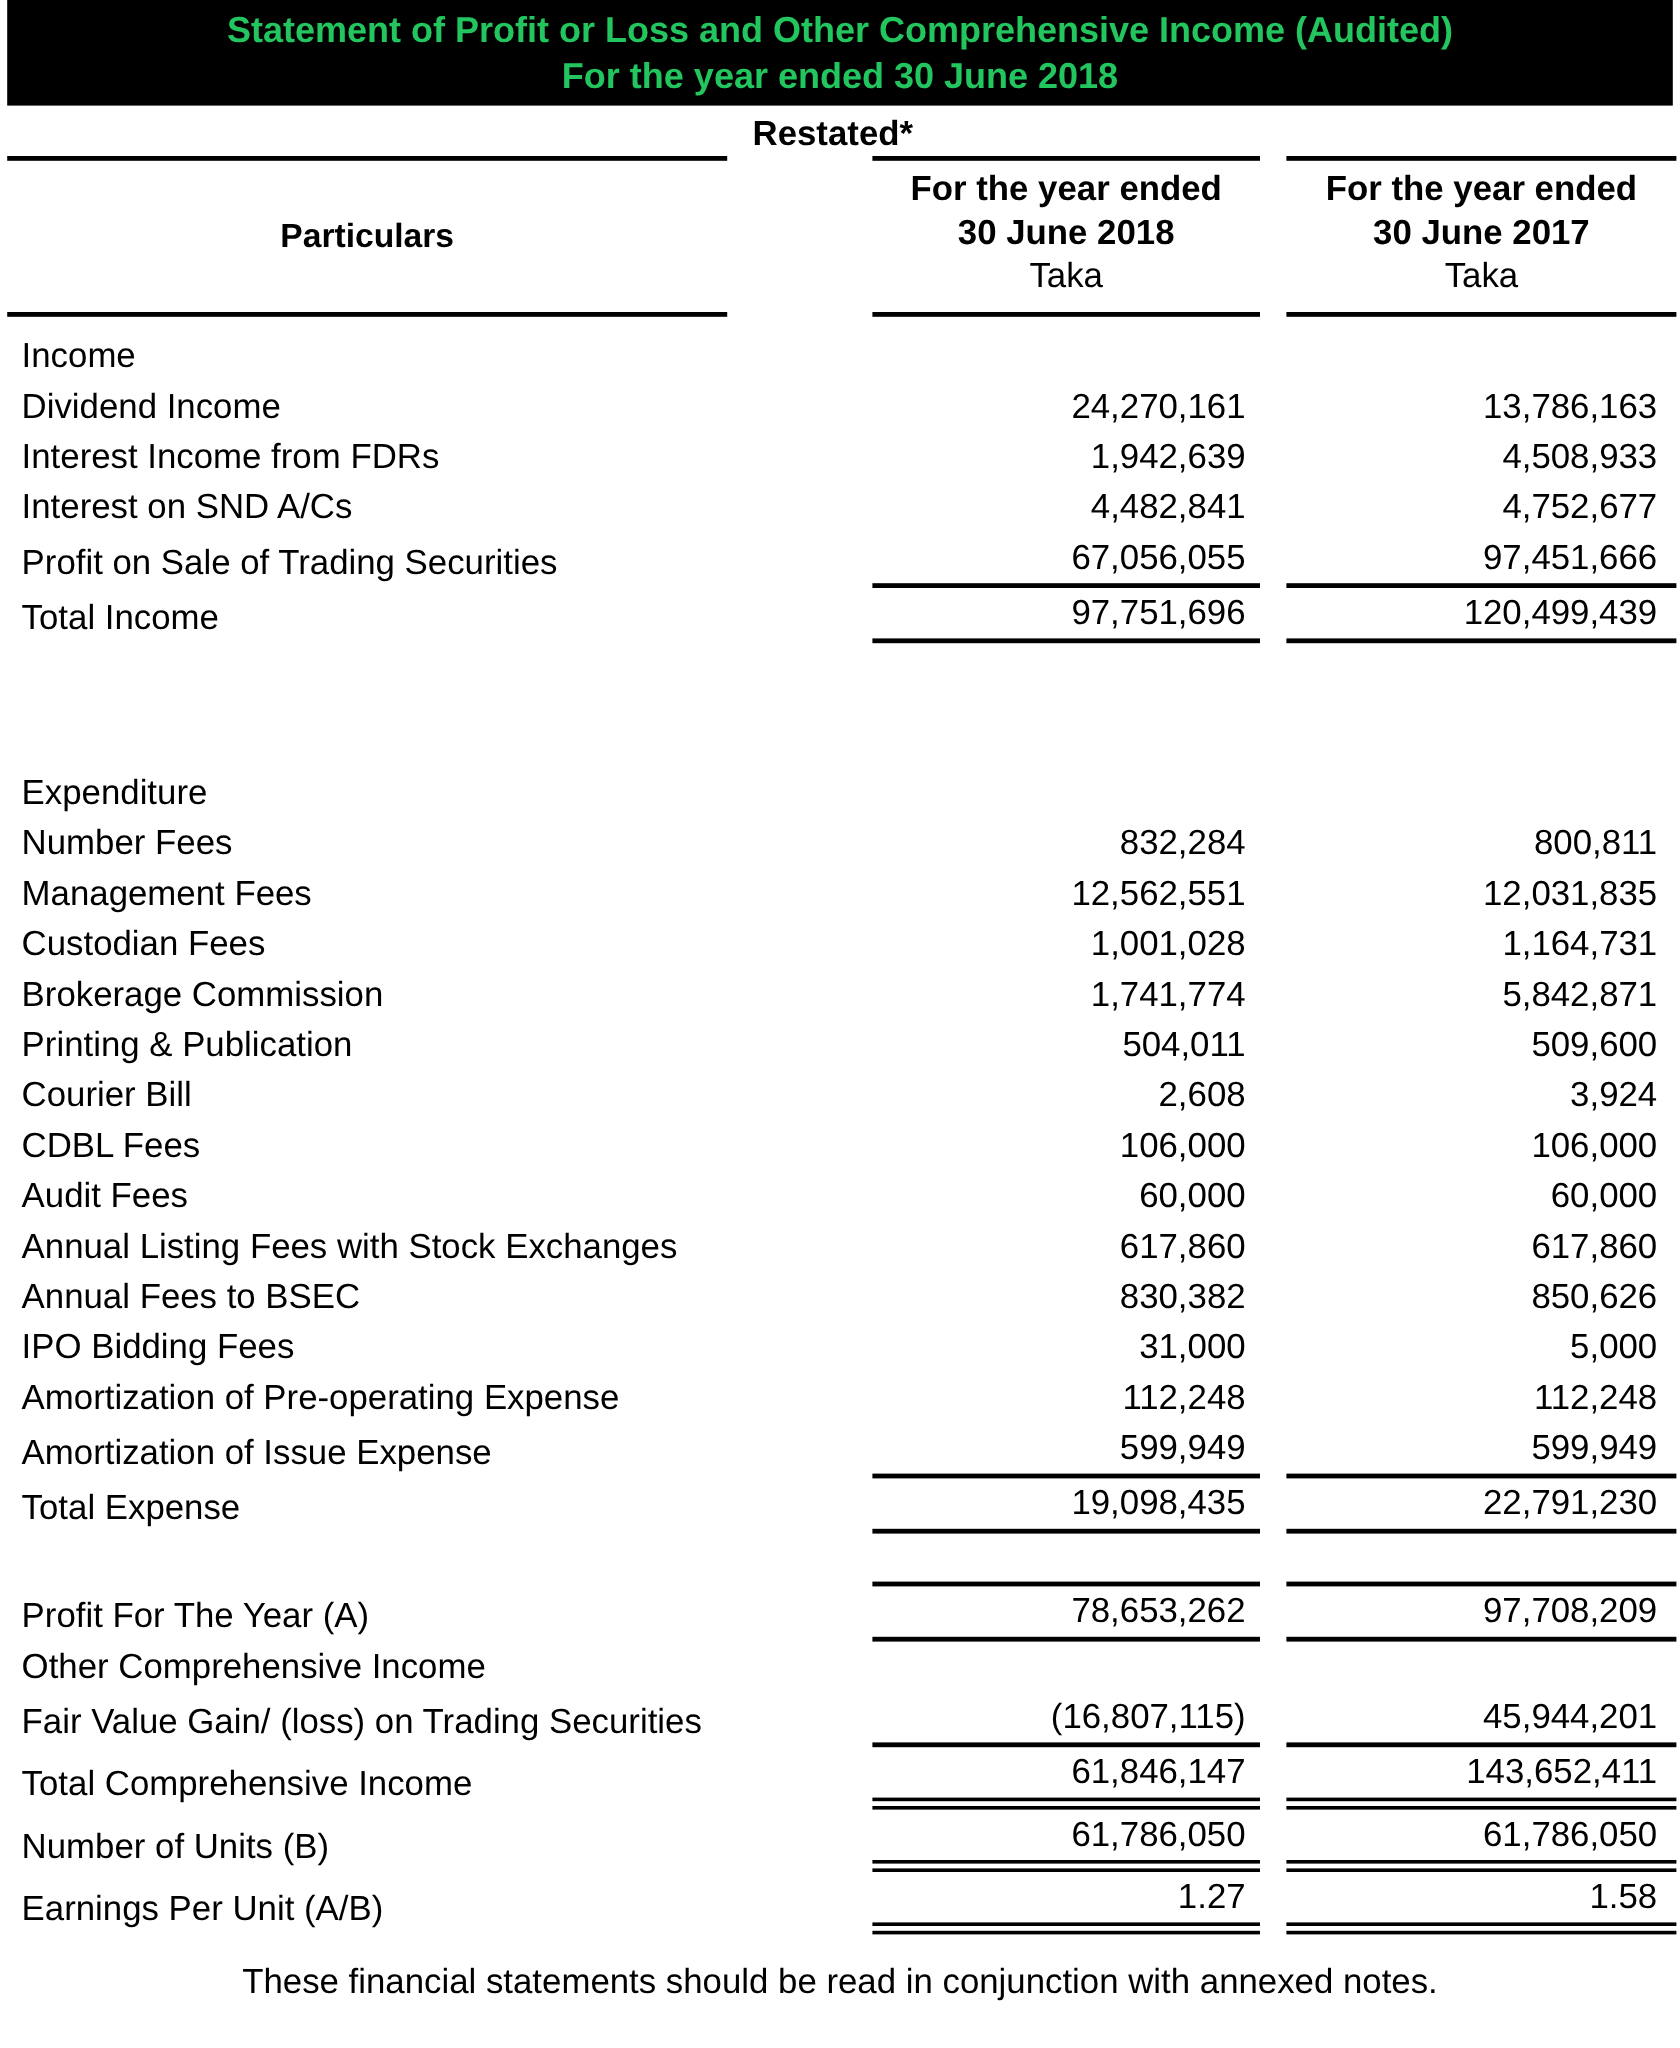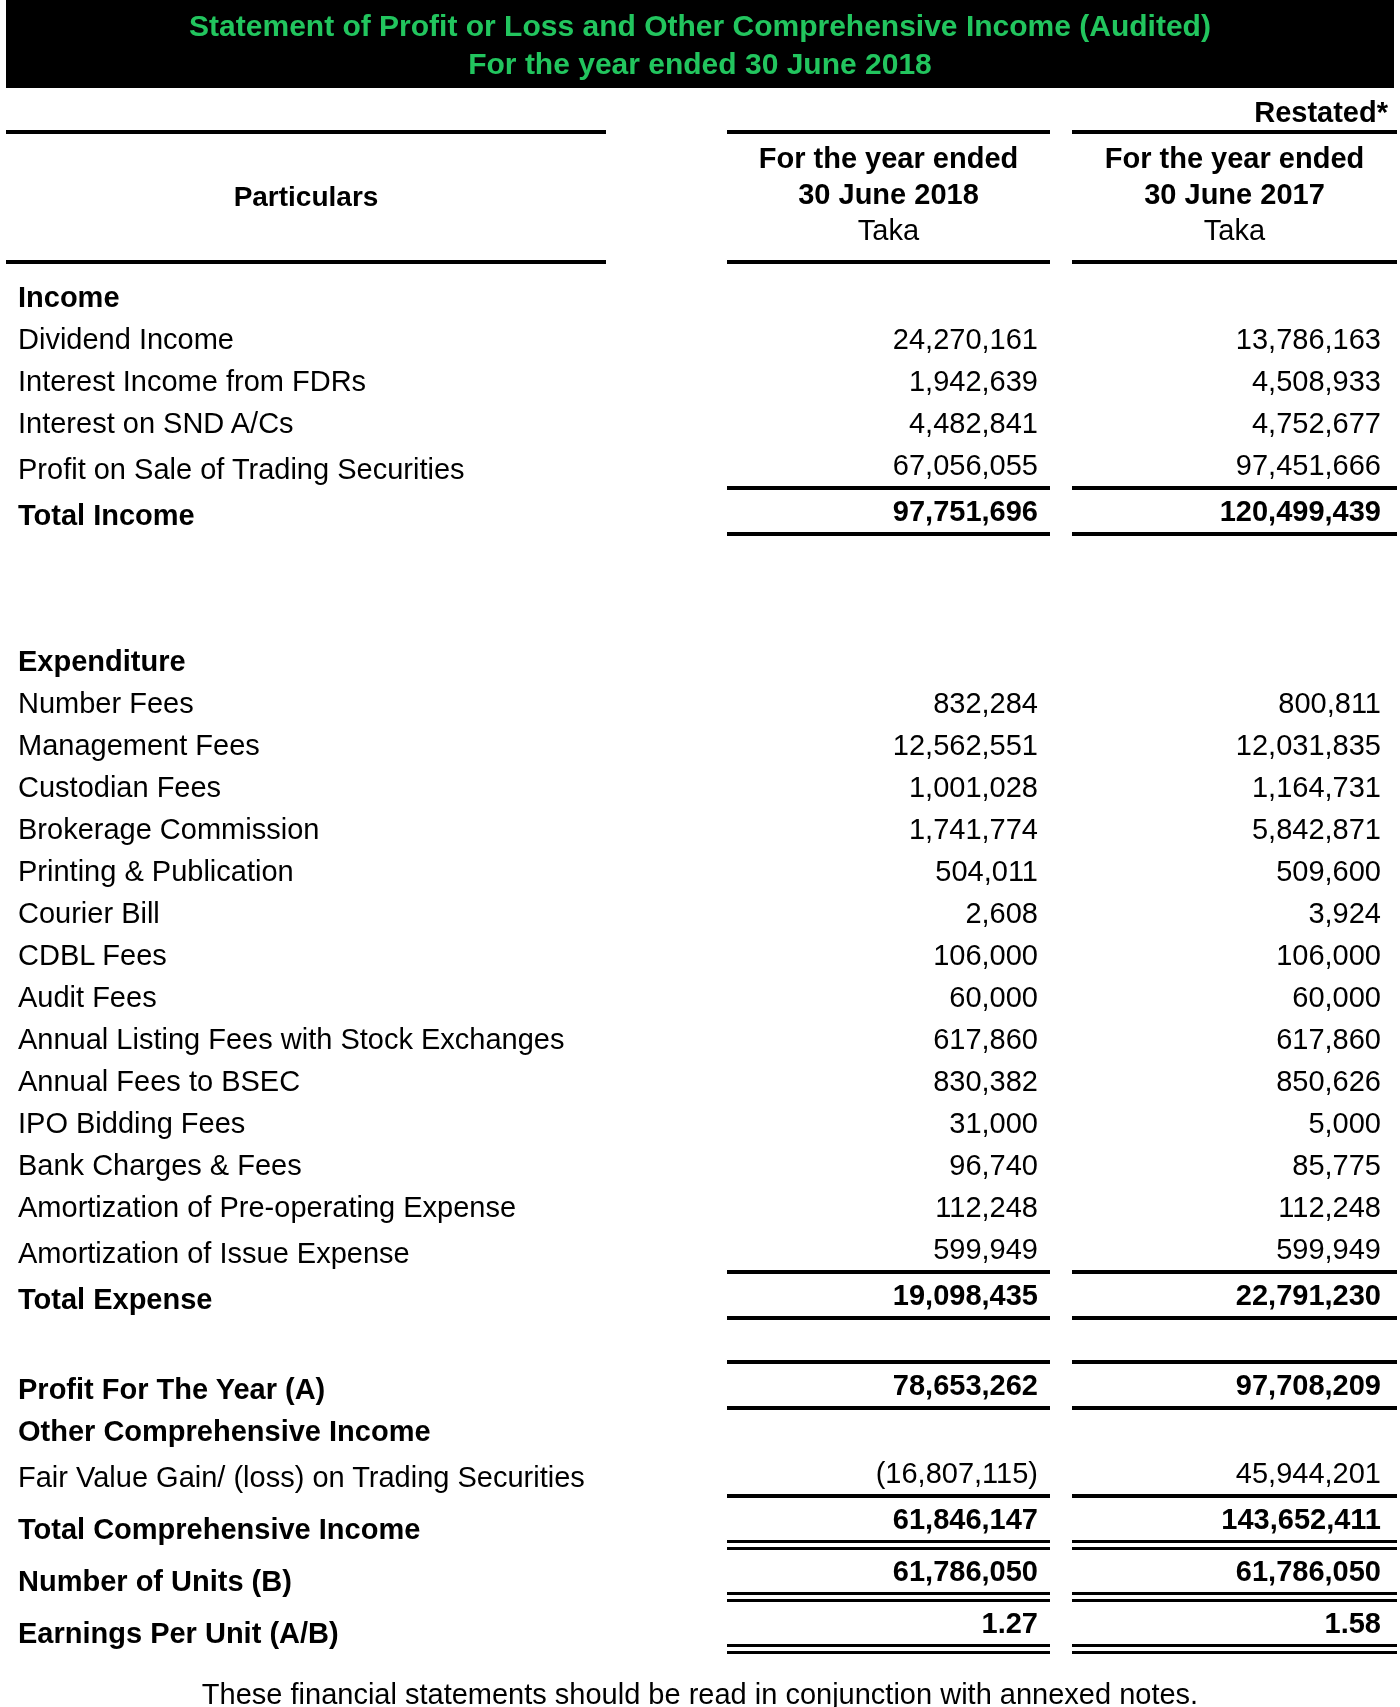--- a/index.html
+++ b/index.html
@@ -11,42 +11,42 @@
   }
   .titlebar{
     background:#000000;color:#22c55e;
     margin:0 6px;height:88px;box-sizing:border-box;
     padding-top:7px;text-align:center;
     font-weight:bold;font-size:30px;line-height:38px;
   }
   .titlebar div{white-space:nowrap;}
   .restated{
     height:42px;box-sizing:border-box;padding:8px 12px 0 0;
-    text-align:right;font-weight:bold;font-size:29px;
+    text-align:center;font-weight:bold;font-size:29px;
   }
   .cols-header{display:flex;align-items:stretch;}
   .ph-col{
     margin-left:6px;width:600px;box-sizing:border-box;
     border-top:4px solid #000;border-bottom:4px solid #000;
     display:flex;align-items:center;justify-content:center;
     font-weight:bold;font-size:28px;
   }
   .num-col{
     box-sizing:border-box;
     border-top:4px solid #000;border-bottom:4px solid #000;
     text-align:center;font-size:29px;
     padding:6px 0 12px 0;
   }
   .num-col .hl{font-weight:bold;line-height:36px;}
   .num-col .unit{font-weight:normal;line-height:36px;}
   .col-2018{width:323px;margin-left:121px;}
   .col-2017{width:325px;margin-left:22px;}
   .rows{margin-top:12px;}
   .row{display:flex;align-items:flex-end;font-size:29px;}
-  .row.bold{font-weight:bold;justify-content:flex-end;}
+  .row.bold{font-weight:normal;justify-content:flex-end;}
   .row .lbl{
     flex:1;padding-left:18px;line-height:42px;white-space:nowrap;
     overflow:hidden;
   }
   .row .val{
     width:323px;box-sizing:border-box;line-height:42px;
     text-align:right;padding-right:12px;white-space:nowrap;
   }
   .row .val.v2{width:325px;margin-left:22px;margin-right:3px;padding-right:16px;}
   .rb-s{border-bottom:4px solid #000;}
@@ -167,25 +167,20 @@
       <div class="lbl">Annual Fees to BSEC</div>
       <div class="val v1">830,382</div>
       <div class="val v2">850,626</div>
     </div>
     <div class="row">
       <div class="lbl">IPO Bidding Fees</div>
       <div class="val v1">31,000</div>
       <div class="val v2">5,000</div>
     </div>
     <div class="row">
-      <div class="lbl">Bank Charges &amp; Fees</div>
-      <div class="val v1">96,740</div>
-      <div class="val v2">85,775</div>
-    </div>
-    <div class="row">
       <div class="lbl">Amortization of Pre-operating Expense</div>
       <div class="val v1">112,248</div>
       <div class="val v2">112,248</div>
     </div>
     <div class="row">
       <div class="lbl">Amortization of Issue Expense</div>
       <div class="val v1 rb-s">599,949</div>
       <div class="val v2 rb-s">599,949</div>
     </div>
     <div class="row bold">

